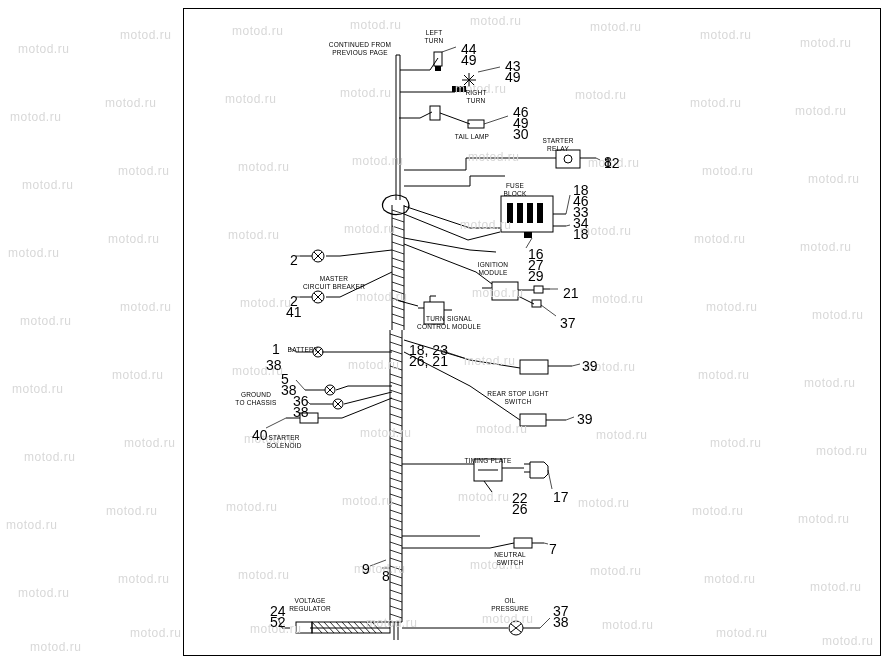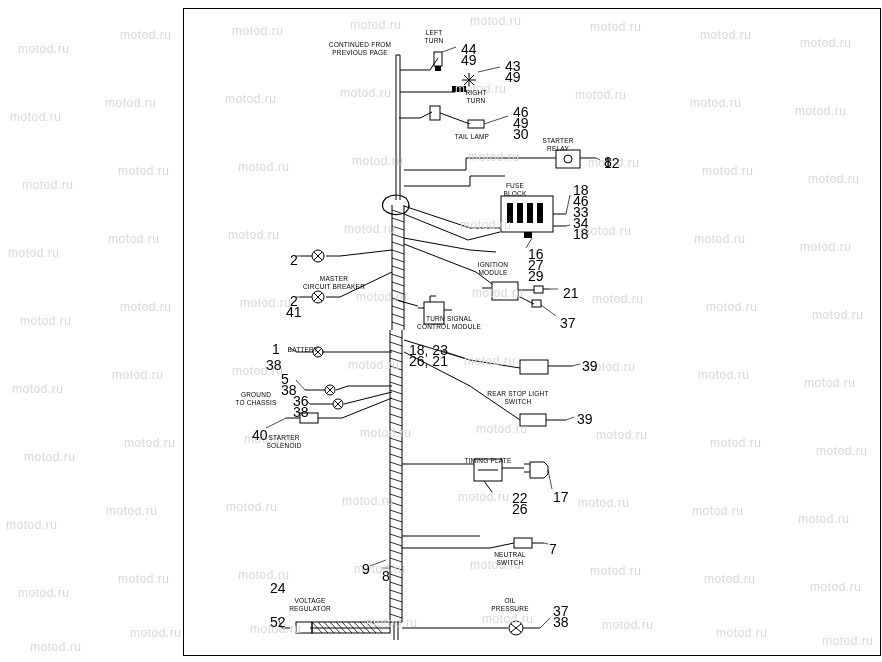--- a/index.html
+++ b/index.html
@@ -400,19 +400,19 @@
       <div class="num" style="left: 409px; top: 346px;">18, 23</div>
       <div class="num" style="left: 409px; top: 357px;">26, 21</div>
       <div class="num" style="left: 582px; top: 362px;">39</div>
       <div class="num" style="left: 577px; top: 415px;">39</div>
       <div class="num" style="left: 512px; top: 494px;">22</div>
       <div class="num" style="left: 512px; top: 505px;">26</div>
       <div class="num" style="left: 553px; top: 493px;">17</div>
       <div class="num" style="left: 549px; top: 545px;">7</div>
       <div class="num" style="left: 362px; top: 565px;">9</div>
       <div class="num" style="left: 382px; top: 572px;">8</div>
-      <div class="num" style="left: 270px; top: 584px;">24</div>
+      <div class="num" style="left: 270px; top: 607px;">24</div>
       <div class="num" style="left: 270px; top: 618px;">52</div>
       <div class="num" style="left: 553px; top: 607px;">37</div>
       <div class="num" style="left: 553px; top: 618px;">38</div>
     </div>
 
 </div>
 
 </body></html>

